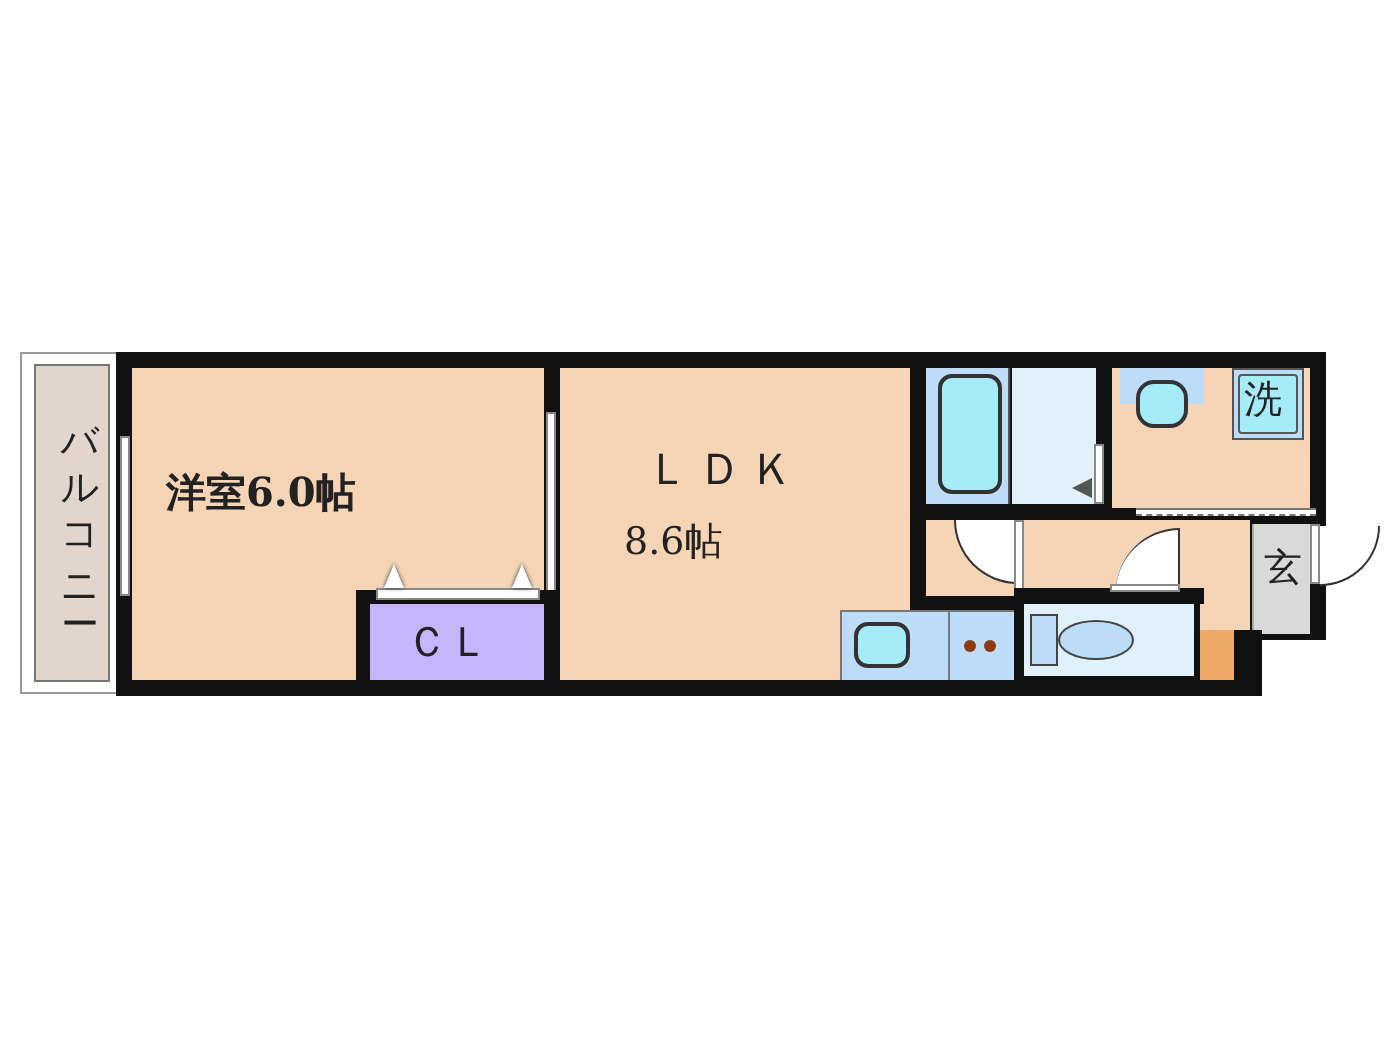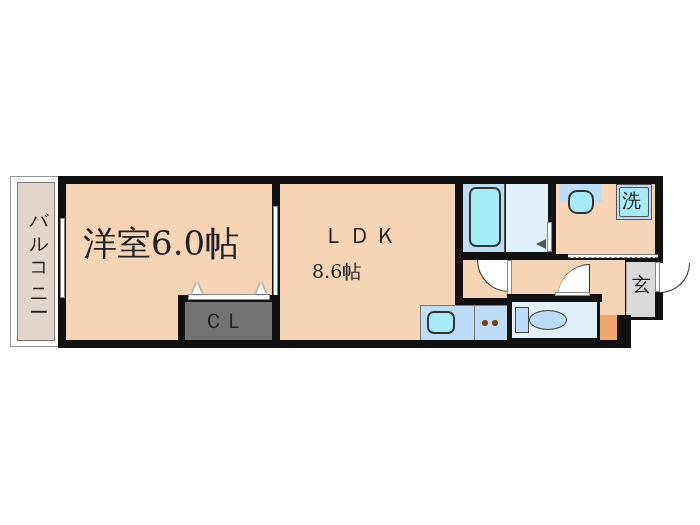--- a/index.html
+++ b/index.html
@@ -67,22 +67,22 @@
 <div class="abs fixture-blue" style="left:420px;top:305px;width:87px;height:35px;border-top:1px solid #777;border-left:1px solid #777;"></div>
 <div class="abs fixture-aqua" style="left:427px;top:311px;width:28px;height:23px;"></div>
 <div class="abs" style="left:474px;top:305px;width:1px;height:35px;background:#777;"></div>
 <div class="abs" style="left:482px;top:320px;width:6px;height:6px;border-radius:50%;background:#8b3a0e;"></div>
 <div class="abs" style="left:492px;top:320px;width:6px;height:6px;border-radius:50%;background:#8b3a0e;"></div>
 
 <div class="abs window" style="left:60px;top:218px;width:5px;height:80px;"></div>
 <div class="abs window" style="left:273px;top:206px;width:5px;height:90px;"></div>
 
 <div class="abs wall" style="left:178px;top:295px;width:100px;height:50px;"></div>
-<div class="abs" style="left:185px;top:302px;width:87px;height:38px;background:#737373;">
+<div class="abs" style="left:185px;top:302px;width:87px;height:38px;background:#c4b5fd;">
   <div class="abs label" style="left:18px;top:9px;font-size:21px;">ＣＬ</div>
 </div>
 <div class="abs" style="left:188px;top:294px;width:82px;height:6px;background:#fff;border:1px solid #888;"></div>
 <div class="abs" style="left:192px;top:282px;width:0;height:0;border-left:5px solid transparent;border-right:5px solid transparent;border-bottom:12px solid #fff;filter:drop-shadow(0 0 1px #333);"></div>
 <div class="abs" style="left:256px;top:282px;width:0;height:0;border-left:5px solid transparent;border-right:5px solid transparent;border-bottom:12px solid #fff;filter:drop-shadow(0 0 1px #333);"></div>
 
-<div class="abs label" style="left:83px;top:226px;font-size:34px;">洋室6.0帖</div>
+<div class="abs label" style="left:83px;top:236px;font-size:20px;font-weight:bold;">洋室6.0帖</div>
 <div class="abs label" style="left:323px;top:225px;font-size:22px;letter-spacing:4px;">ＬＤＫ</div>
 <div class="abs label" style="left:312px;top:262px;font-size:19px;">8.6帖</div>
 
 </body></html>

